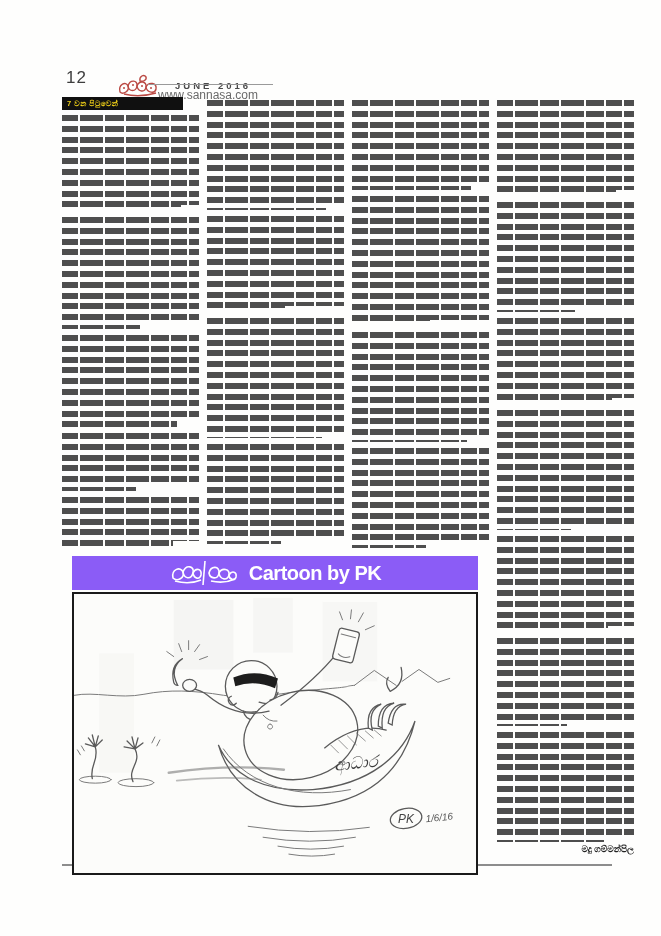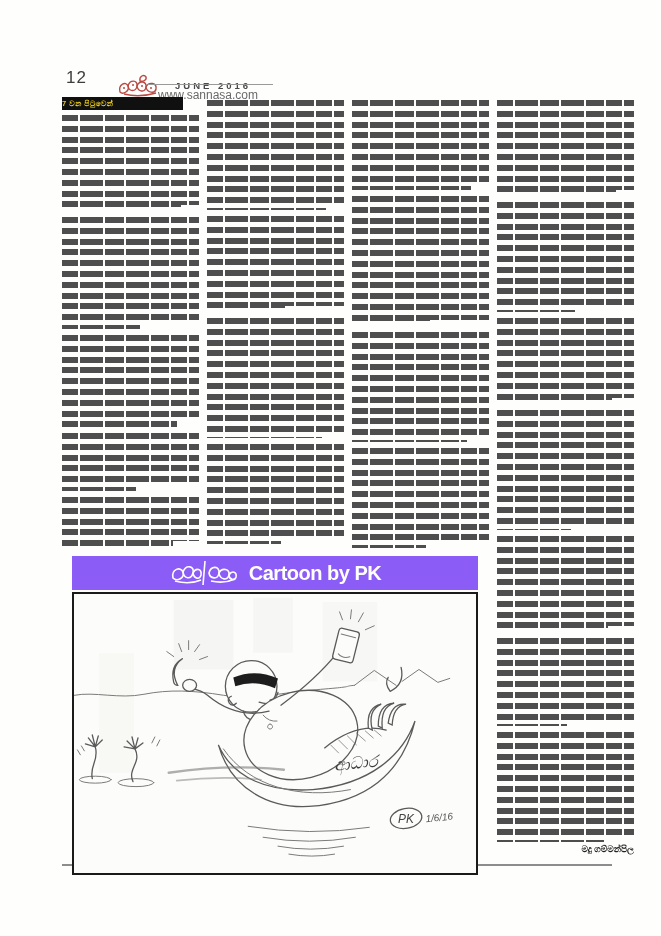--- a/index.html
+++ b/index.html
@@ -16,21 +16,21 @@
   .site-url { position:absolute; left:158px; top:88px; font-size:12px; color:#6a6a6a; }
   .sr { position:absolute; width:1px; height:1px; overflow:hidden; clip:rect(0 0 0 0); }
   
   .col { position:absolute; width:137px; }
   .col-1 { left:62px;  top:97px;  }
   .col-2 { left:207px; top:100px; }
   .col-3 { left:352px; top:100px; }
   .col-4 { left:497px; top:100px; }
   .tag-bar {
     width:121px; height:13px; background:#101010; color:#f2d218;
-    font-size:7.5px; font-weight:bold; line-height:13px; 
+    font-size:7.5px; font-weight:bold; line-height:13px; padding-left:5px;
     margin-bottom:5px; letter-spacing:.5px; overflow:hidden; white-space:nowrap;
   }
   .para {
     position:relative; margin-bottom:6px; filter:blur(.35px);
     background-image:
       repeating-linear-gradient(to right,
         rgba(255,255,255,0) 0 16px, #fefefd 16px 18px,
         rgba(255,255,255,0) 18px 41px, #fefefd 41px 43px,
         rgba(255,255,255,0) 43px 62px, #fefefd 62px 64px,
         rgba(255,255,255,0) 64px 87px, #fefefd 87px 89px,

